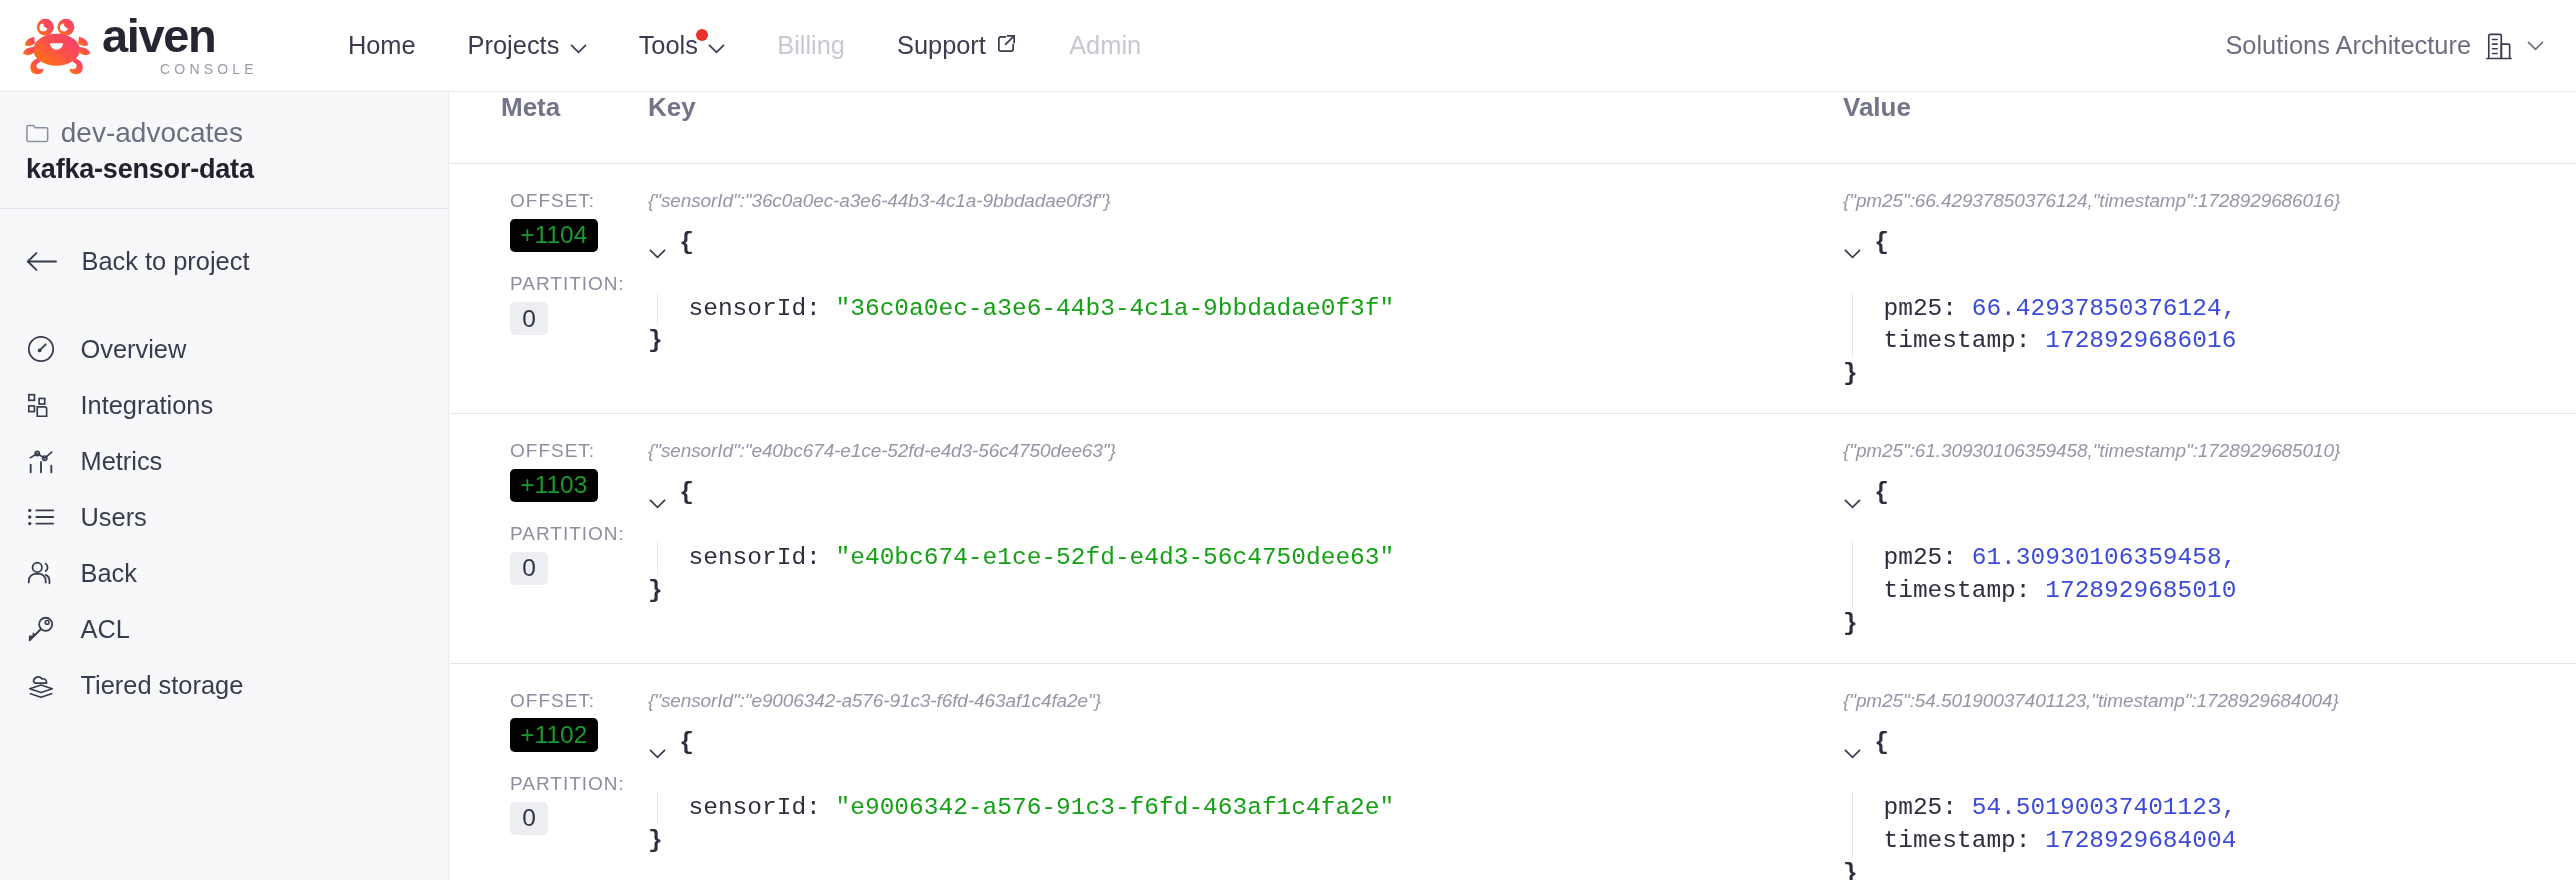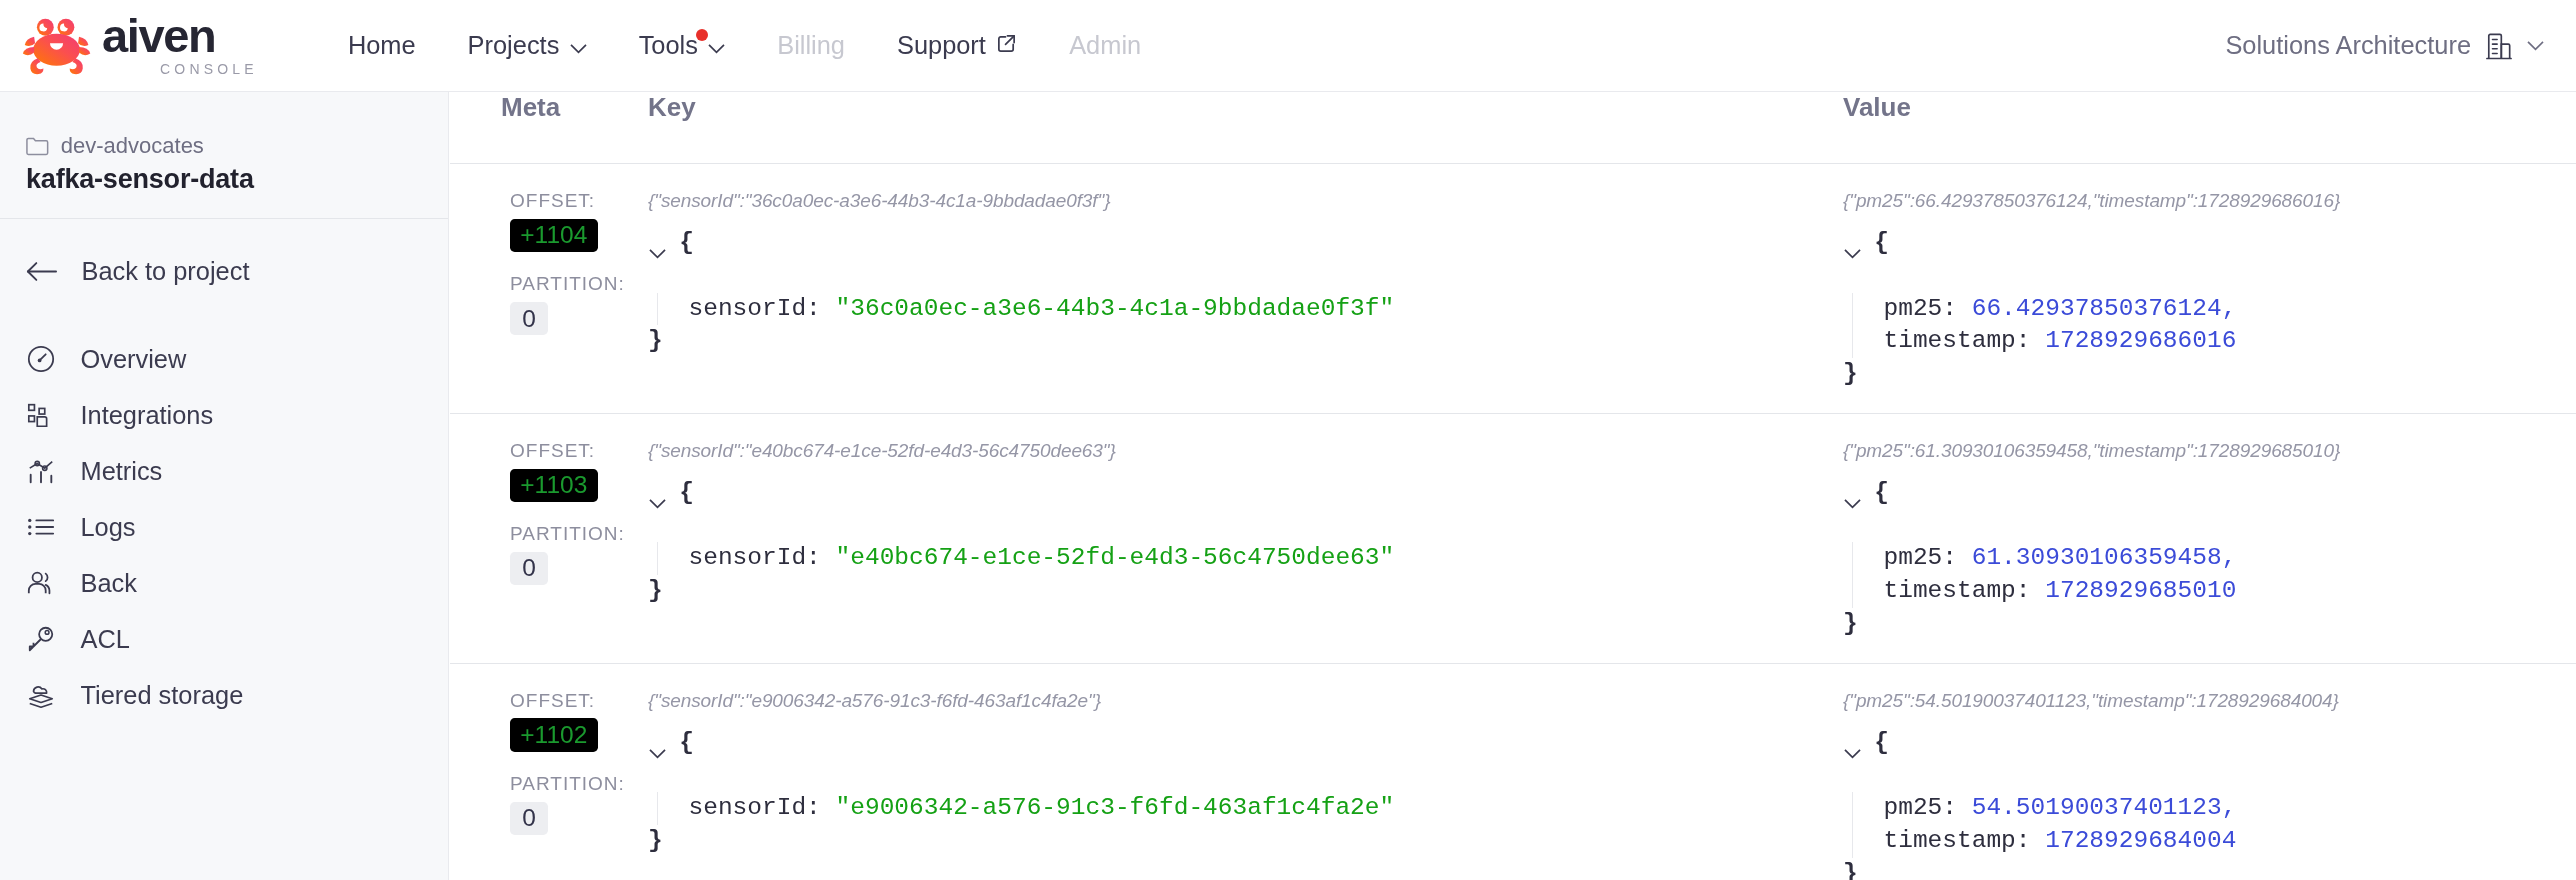--- a/index.html
+++ b/index.html
@@ -100,25 +100,24 @@
     border-right: 0.9px solid #e9eaee;
   }
   .sb-head {
     padding: 24.5px 26px 22.6px 26px;
     border-bottom: 0.9px solid #e4e6ea;
   }
   .sb-proj {
     display: flex;
     align-items: center;
     gap: 12.2px;
-    font-size: 22px;
+    font-size: 28px;
     color: #6e6e82;
     margin-bottom: 5.6px;
     cursor: pointer;
-    margin-top: 16px;
   }
   .folder { width: 22.6px; height: 20px; display:block; flex:none; }
   .sb-title {
     font-size: 27px;
     font-weight: 700;
     color: #22222e;
     letter-spacing: -0.2px;
   }
   .sb-back {
     display: flex;
@@ -396,21 +395,21 @@
 
     <div class="sb-item">
       <span>
         <svg class="sb-ico" viewBox="0 0 32 32">
           <circle cx="4" cy="9" r="1.8" fill="#3b3b4f"></circle>
           <circle cx="4" cy="16" r="1.8" fill="#3b3b4f"></circle>
           <circle cx="4" cy="23" r="1.8" fill="#3b3b4f"></circle>
           <path d="M11 9 H29 M11 16 H29 M11 23 H29" stroke="#3b3b4f" stroke-width="1.9" stroke-linecap="round"></path>
         </svg>
       </span>
-      <span>Logs</span>
+      <span>Users</span>
     </div>
 
     <div class="sb-item">
       <span>
         <svg class="sb-ico" viewBox="0 0 32 32">
           <circle cx="12" cy="10" r="5" fill="none" stroke="#3b3b4f" stroke-width="1.9"></circle>
           <path d="M3 27 v-3 a7 7 0 0 1 7 -7 h4 a7 7 0 0 1 7 7 v3" fill="none" stroke="#3b3b4f" stroke-width="1.9"></path>
           <path d="M21 6 a5 5 0 0 1 0 8" fill="none" stroke="#3b3b4f" stroke-width="1.9" stroke-linecap="round"></path>
           <path d="M25 27 v-3 a7 7 0 0 0 -4 -6" fill="none" stroke="#3b3b4f" stroke-width="1.9" stroke-linecap="round"></path>
         </svg>

